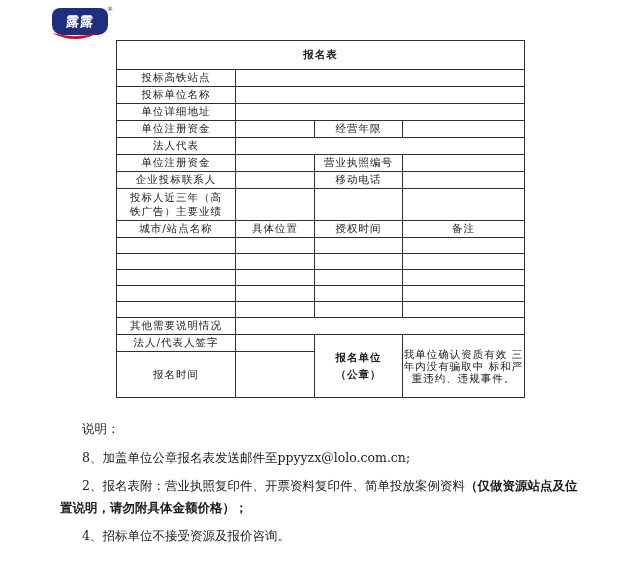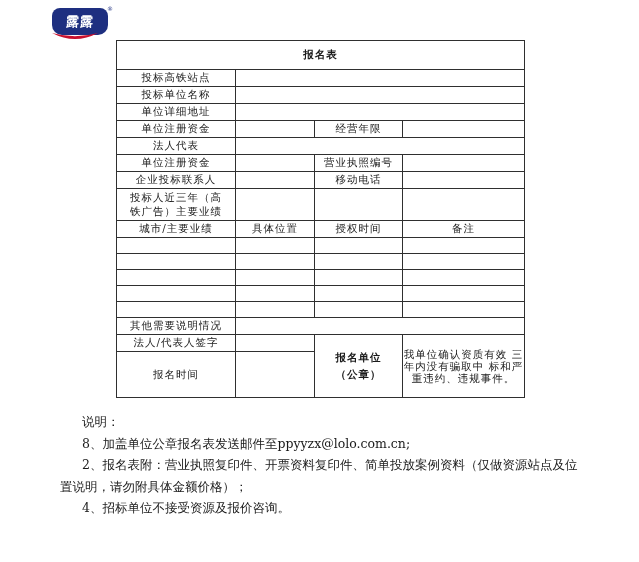--- a/index.html
+++ b/index.html
@@ -27,22 +27,22 @@
   tr.r-blank  { height:16px; }
   tr.r-last   { height:46px; }
   td.seal-cell { font-size:12px; line-height:17px; letter-spacing:2px;font-weight:bold; }
   td.confirm-cell { font-size:8px; line-height:12px; letter-spacing:0; color:#3a3a3a; padding:0 7px; }
   td.date-cell { font-size:11px; }
   .perf-line { line-height:14px;font-family:Liberation Mono, monospace; }
 
   
   .notes { position:absolute; left:60px; top:411px; width:528px;
            font-size:12.5px; line-height:21.6px; color:#1a1a1a; }
-  .note-indent { text-indent:22px; }
-  .bold { font-weight:normal; }
+  .note-indent { text-indent:22px;margin-top:7px; }
+  .bold { font-weight:bold; }
 </style>
 </head>
 <body>
 
 <div class="page">
 
   <div class="logo">
     <div class="logo-badge">
       <span class="logo-text">露露</span>
       <span class="logo-reg">®</span>
@@ -101,21 +101,21 @@
         <tr class="r-perf">
           <td>
             <div class="perf-line">投标人近三年（高</div>
             <div class="perf-line">铁广告）主要业绩</div>
           </td>
           <td></td>
           <td></td>
           <td></td>
         </tr>
         <tr class="r-std">
-          <td>城市/主要业绩</td>
+          <td>城市/站点名称</td>
           <td>具体位置</td>
           <td>授权时间</td>
           <td>备注</td>
         </tr>
         <tr class="r-blank">
           <td></td>
             <td></td>
             <td></td>
             <td></td>
         </tr>

